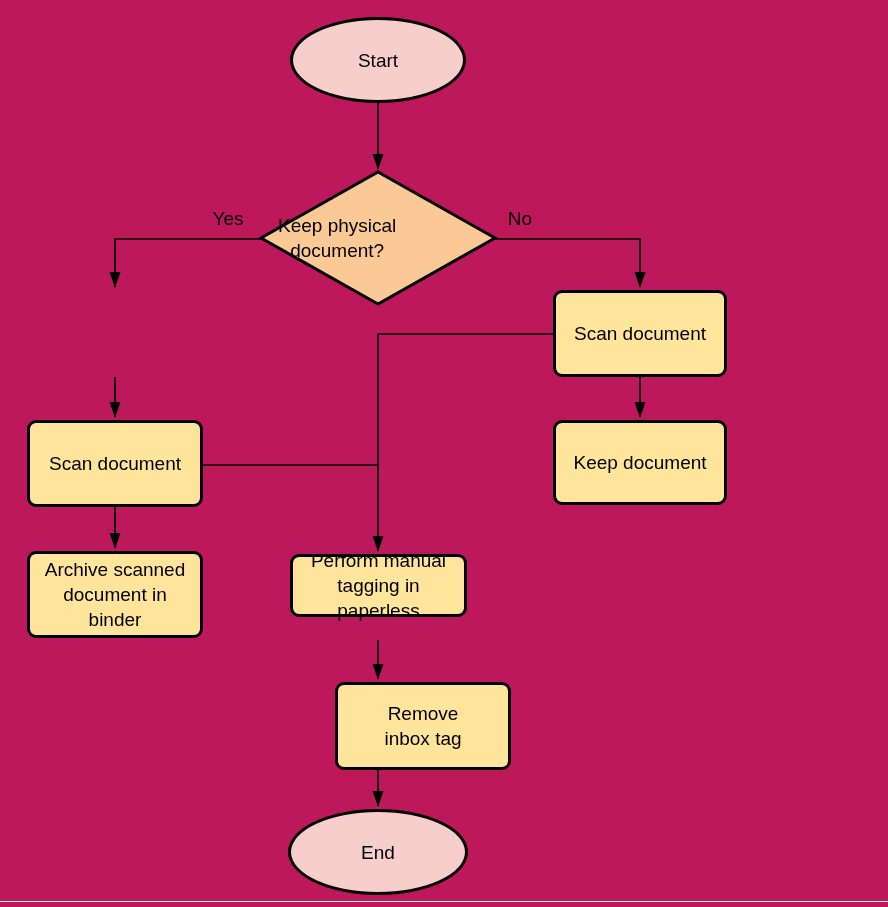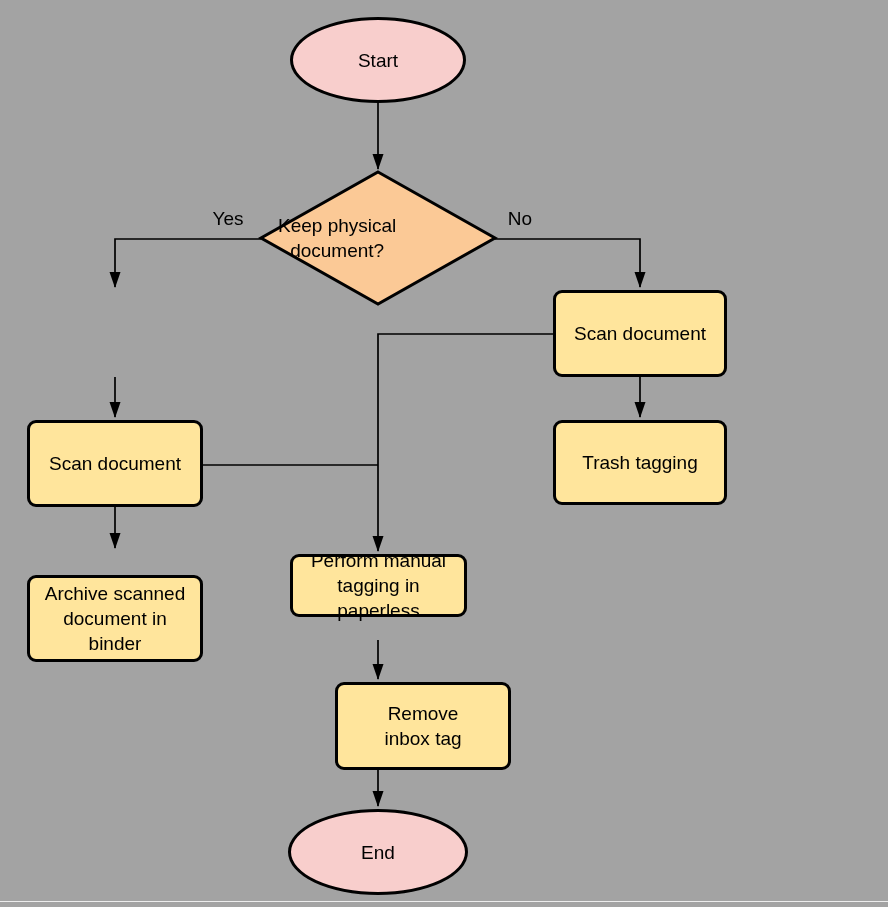--- a/index.html
+++ b/index.html
@@ -4,21 +4,21 @@
 <style>
   html, body {
     margin: 0;
     padding: 0;
     background: #ffffff;
   }
   .canvas {
     position: relative;
     width: 888px;
     height: 907px;
-    background: #a3a3a3;
+    background: #be185d;
     overflow: hidden;
     font-family: "Liberation Sans", sans-serif;
     color: #000000;
   }
   .edge-layer {
     position: absolute;
     left: 0; top: 0;
     width: 888px; height: 907px;
   }
   .edge-layer path.connector {
@@ -85,21 +85,21 @@
     left: 0;
     top: 901px;
     width: 888px;
     height: 1px;
     background: #ececec;
   }
   
   .n-start      { left: 290px; top: 17px;  width: 176px; height: 86px; }
   .n-write-asn  { left: 27px;  top: 290px; width: 176px; height: 87px; }
   .n-scan-left  { left: 27px;  top: 420px; width: 176px; height: 87px; }
-  .n-archive    { left: 27px;  top: 551px; width: 176px; height: 87px; margin-top: 24px; }
+  .n-archive    { left: 27px;  top: 551px; width: 176px; height: 87px; }
   .n-scan-right { left: 553px; top: 290px; width: 174px; height: 87px; }
   .n-trash      { left: 553px; top: 420px; width: 174px; height: 85px; }
   .n-tagging    { left: 290px; top: 554px; width: 177px; height: 63px; }
   .n-remove     { left: 291px; top: 682px; width: 176px; height: 88px; margin-left: 44px; }
   .n-end        { left: 288px; top: 809px; width: 180px; height: 86px; }
   .l-yes { left: 204px; top: 208px; width: 48px; }
   .l-no  { left: 495px; top: 208px; width: 50px; }
 </style>
 </head>
 <body>
@@ -148,21 +148,21 @@
     <span>Archive scanned
 document in
 binder</span>
   </div>
 
   <div class="node process n-scan-right">
     <span>Scan document</span>
   </div>
 
   <div class="node process n-trash">
-    <span>Trash tagging</span>
+    <span>Keep document</span>
   </div>
 
   <div class="node process n-tagging">
     <span>Perform manual
 tagging in
 paperless</span>
   </div>
 
 
   <div class="node process n-remove">

